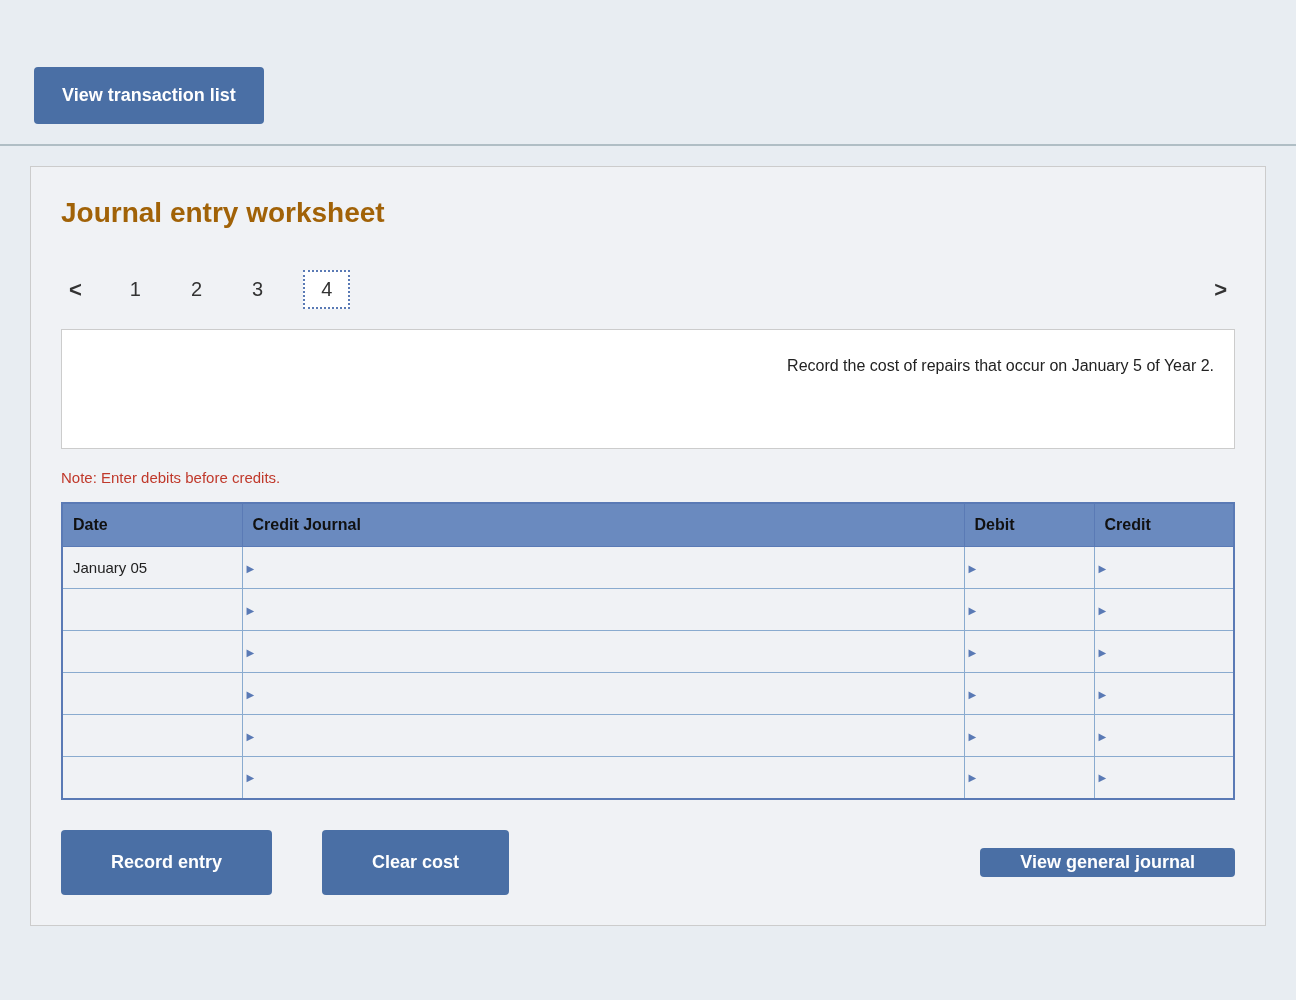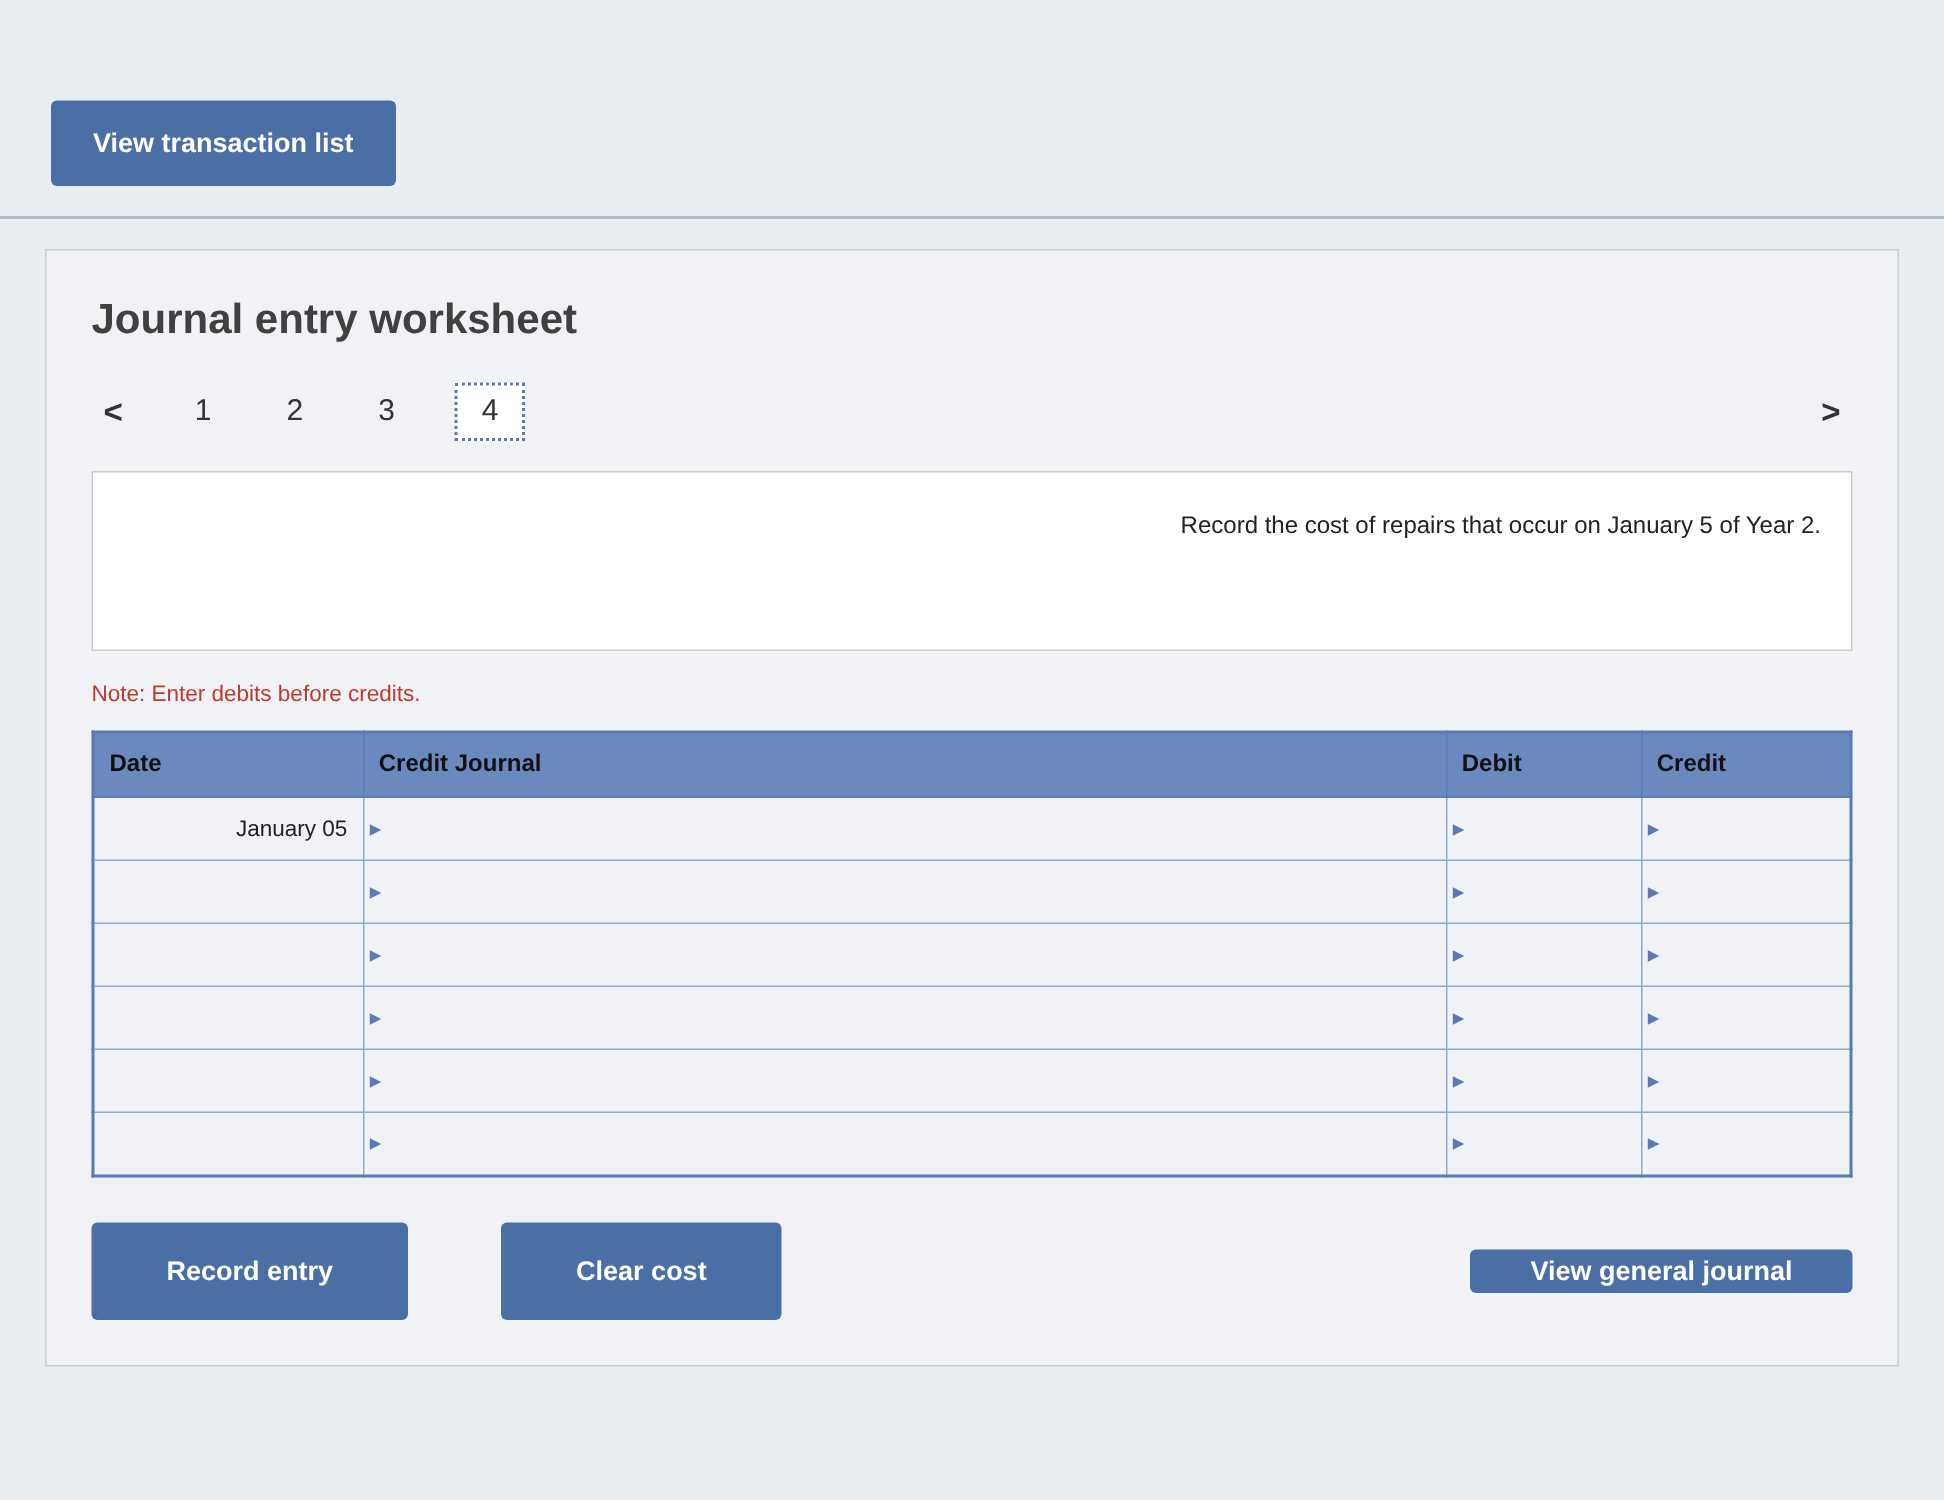--- a/index.html
+++ b/index.html
@@ -32,22 +32,22 @@
       background: #f0f2f5;
       margin: 20px 30px;
       padding: 30px 30px 30px 30px;
       border: 1px solid #ccc;
       position: relative;
     }
 
     .worksheet-title {
       font-size: 28px;
       font-weight: bold;
-      color: #404040;
-      margin-bottom: 26px;
+      color: #a16207;
+      margin-bottom: 41px;
     }
 
     .nav-row {
       display: flex;
       align-items: center;
       gap: 30px;
       margin-bottom: 20px;
       position: relative;
     }
 
@@ -115,21 +115,21 @@
     }
 
     .journal-table td {
       border: 1px solid #8aabcf;
       padding: 0;
       height: 42px;
       position: relative;
     }
 
     .journal-table td.date-cell {
-      text-align: right;
+      text-align: left;
       font-size: 15px;
       color: #222;
       padding: 8px 10px;
     }
 
     .journal-table td input {
       width: 100%;
       height: 100%;
       border: none;
       outline: none;
@@ -156,21 +156,21 @@
       padding-left: 18px;
     }
 
     .col-date { width: 180px; }
     .col-journal { width: auto; }
     .col-debit { width: 130px; margin-top: 28px; }
     .col-credit { width: 140px; }
 
     .button-row {
       display: flex;
-      gap: 12px;
+      gap: 0;
       align-items: center;
     }
 
     .btn-record {
       background: #4a6fa5;
       color: white;
       border: none;
       padding: 22px 50px;
       font-size: 18px;
       font-weight: bold;

